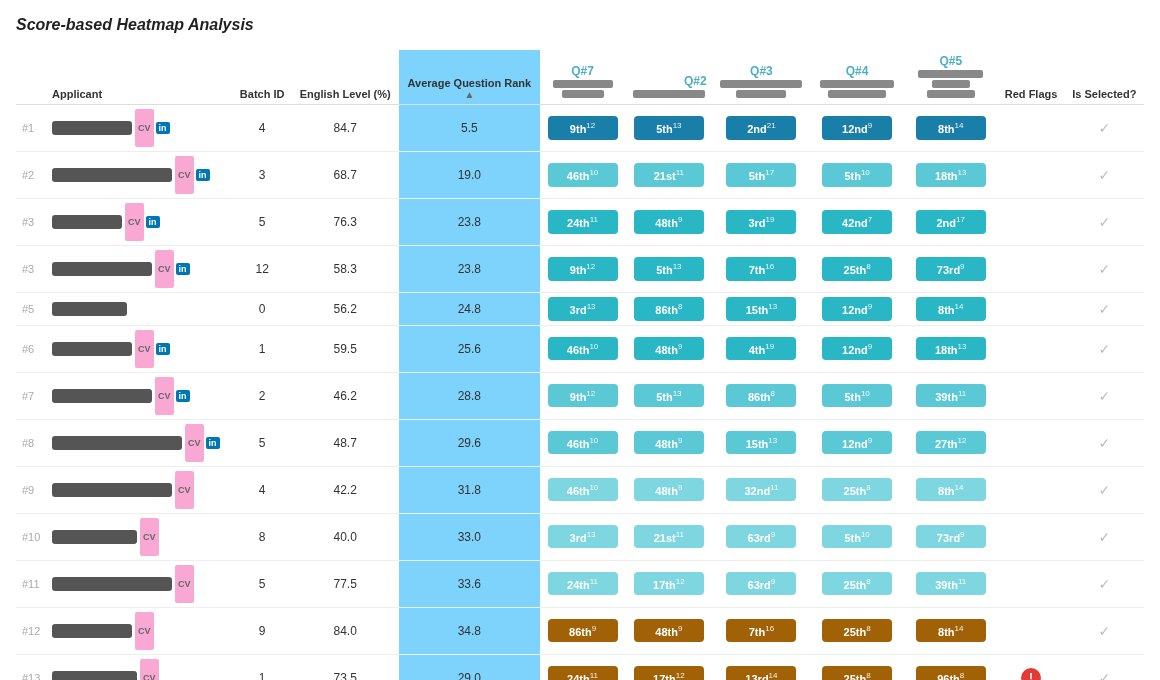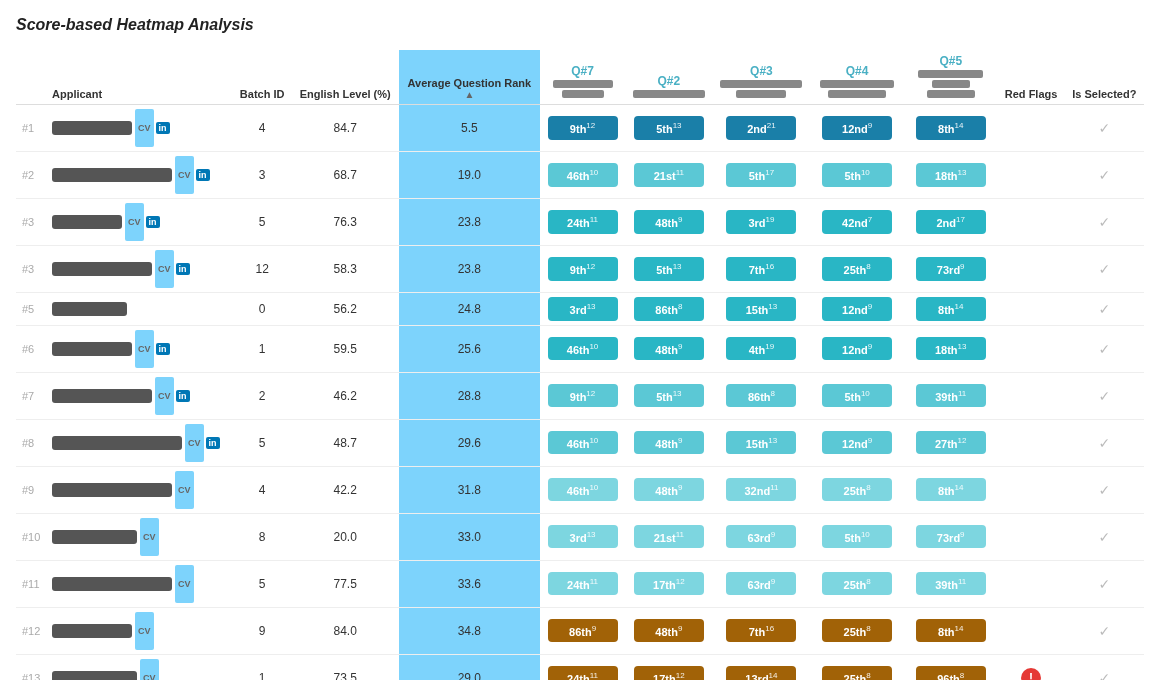--- a/index.html
+++ b/index.html
@@ -15,21 +15,21 @@
     
     .q-header { color: #4ab0c4; font-weight: bold; font-size: 12px; }
     .q-subbar { display: block; background: #888; border-radius: 2px; height: 8px; margin: 2px auto; }
     
     tbody tr { border-bottom: 1px solid #eee; }
     
     td.applicant-col { text-align: left; min-width: 150px; }
     td.num-col { text-align: center; }
     
     .name-bar { display: inline-block; background: #555; border-radius: 3px; height: 14px; vertical-align: middle; }
-    .cv-badge { display: inline-block; background: #7dd3fc; color: #666; font-size: 9px; font-weight: bold; border-radius: 2px; padding: 14px 3px; margin-left: 3px; vertical-align: middle; }
+    .cv-badge { display: inline-block; background: #f9a8d4; color: #666; font-size: 9px; font-weight: bold; border-radius: 2px; padding: 14px 3px; margin-left: 3px; vertical-align: middle; }
     .li-badge { display: inline-block; background: #0077b5; color: #fff; font-size: 9px; font-weight: bold; border-radius: 2px; padding: 1px 3px; margin-left: 2px; vertical-align: middle; }
     
     .rank-cell { border-radius: 4px; padding: 5px 6px; color: #fff; font-size: 11px; font-weight: bold; min-width: 70px; display: inline-block; text-align: center; }
     .rank-cell sup { font-size: 8px; font-weight: normal; opacity: 0.9; }
     
     .row-num { color: #aaa; font-size: 11px; text-align: left; padding-right: 4px; }
     
     .check-icon { color: #bbb; font-size: 14px; }
     .alert-icon { display: inline-block; background: #e53935; color: #fff; border-radius: 50%; width: 20px; height: 20px; line-height: 20px; text-align: center; font-size: 12px; font-weight: bold; }
     
@@ -63,21 +63,21 @@
         <th style="min-width:70px;"><span>English Level (%)</span></th>
         <th class="avg-col" style="min-width:70px;">
           <span>Average Question Rank</span>
           <div class="sort-arrow">▲</div>
         </th>
         <th style="min-width:80px;">
           <span class="q-header">Q#7</span><br>
           <span class="q-subbar" style="width:60px;"></span>
           <span class="q-subbar" style="width:42px;"></span>
         </th>
-        <th style="min-width:80px;">
+        <th style="min-width:80px;text-align:right;">
           <span class="q-header">Q#2</span><br>
           <span class="q-subbar" style="width:72px;"></span>
         </th>
         <th style="min-width:90px;">
           <span class="q-header">Q#3</span><br>
           <span class="q-subbar" style="width:82px;"></span>
           <span class="q-subbar" style="width:50px;"></span>
         </th>
         <th style="min-width:90px;">
           <span class="q-header">Q#4</span><br>
@@ -218,21 +218,21 @@
           <td><span class="rank-cell color-4">32nd<sup>11</sup></span></td>
           <td><span class="rank-cell color-4">25th<sup>8</sup></span></td>
           <td><span class="rank-cell color-4">8th<sup>14</sup></span></td>
           <td></td>
           <td><span class="check-icon">✓</span></td>
         </tr>
         <tr>
           <td class="row-num">#10</td>
           <td class="applicant-col"><span class="name-bar" style="width: 85px;"></span><span class="cv-badge">CV</span></td>
           <td class="num-col">8</td>
-          <td class="num-col">20.0</td>
+          <td class="num-col">40.0</td>
           <td class="num-col avg-col">33.0</td>
           <td><span class="rank-cell color-4">3rd<sup>13</sup></span></td>
           <td><span class="rank-cell color-4">21st<sup>11</sup></span></td>
           <td><span class="rank-cell color-4">63rd<sup>9</sup></span></td>
           <td><span class="rank-cell color-4">5th<sup>10</sup></span></td>
           <td><span class="rank-cell color-4">73rd<sup>9</sup></span></td>
           <td></td>
           <td><span class="check-icon">✓</span></td>
         </tr>
         <tr>

